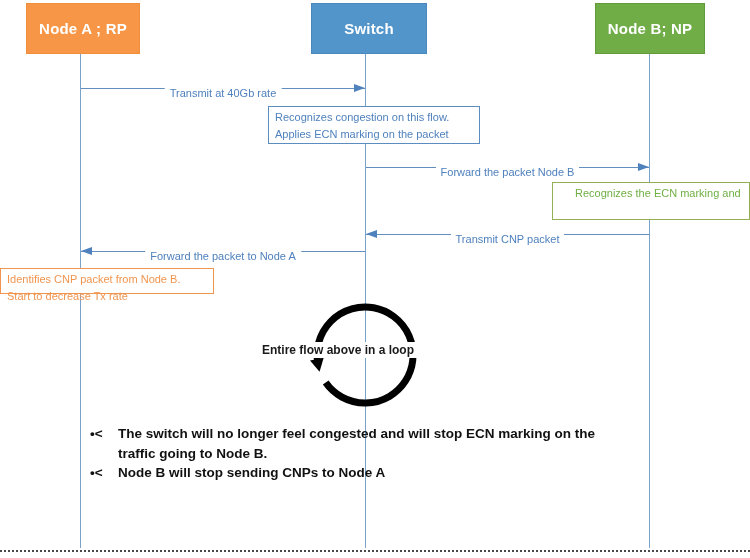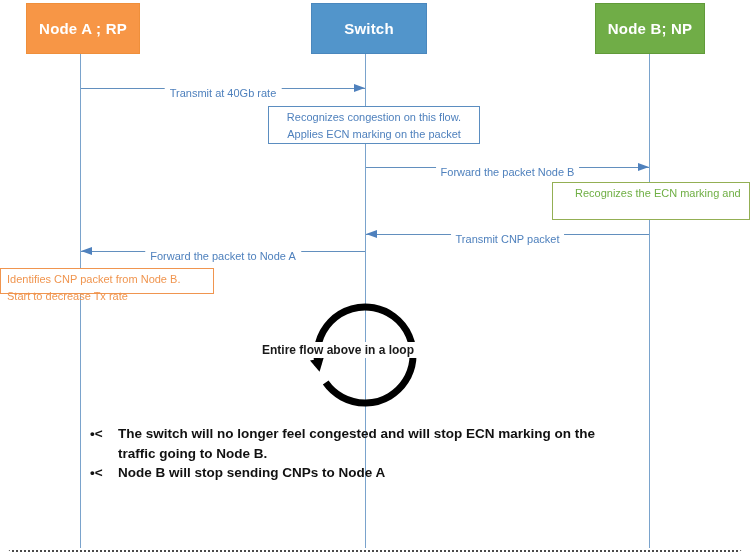--- a/index.html
+++ b/index.html
@@ -1,19 +1,18 @@
 <!DOCTYPE html>
 <html><head>
 <meta charset="utf-8">
 <style>
   html,body{margin:0;padding:0;background:#fff;}
   .canvas{
     position:relative;width:750px;height:558px;background:#ffffff;overflow:hidden;
     font-family:"Liberation Sans",sans-serif;
-    border-radius:28px;
   }
   
   .lifeline{position:absolute;top:52px;height:496px;width:1px;background:#7aa3cc;}
   
   .actor{
     position:absolute;top:3px;height:49px;display:flex;align-items:center;justify-content:center;
     color:#ffffff;font-weight:bold;font-size:15px;letter-spacing:0.2px;
   }
   .actor-a{left:26px;width:112px;background:#F79646;border:1px solid #EF8F3B;}
   .actor-sw{left:311px;width:114px;background:#5295CB;border:1px solid #4A87BD;}
@@ -25,21 +24,21 @@
     background:#ffffff;padding:0 5px;font-size:11px;color:#4F81BD;white-space:nowrap;
   }
   .ahead{position:absolute;width:0;height:0;top:-5px;}
   .ahead.right{right:0;border-top:4.5px solid transparent;border-bottom:4.5px solid transparent;border-left:11px solid #4F81BD;}
   .ahead.left{left:0;border-top:4.5px solid transparent;border-bottom:4.5px solid transparent;border-right:11px solid #4F81BD;}
   
   .note{
     position:absolute;background:#ffffff;border:1px solid;box-sizing:border-box;
     font-size:11px;line-height:16.5px;padding:2px 6px;white-space:nowrap;
   }
-  .note-blue{border-color:#5B8DC0;color:#4F81BD;text-align:center;}
+  .note-blue{border-color:#5B8DC0;color:#4F81BD;}
   .note-green{border-color:#93AF54;color:#6FAF44;padding-left:22px;}
   .note-orange{border-color:#F0954F;color:#F0954F;}
   
   .loop-svg{position:absolute;left:295px;top:285px;}
   .loop-label{
     position:absolute;left:259px;top:342px;background:#ffffff;padding:1px 3px;
     font-size:12px;font-weight:bold;color:#1a1a1a;white-space:nowrap;
   }
   
   .footer{position:absolute;left:90px;top:424px;color:#111;font-size:13.5px;font-weight:bold;line-height:19.5px;}

